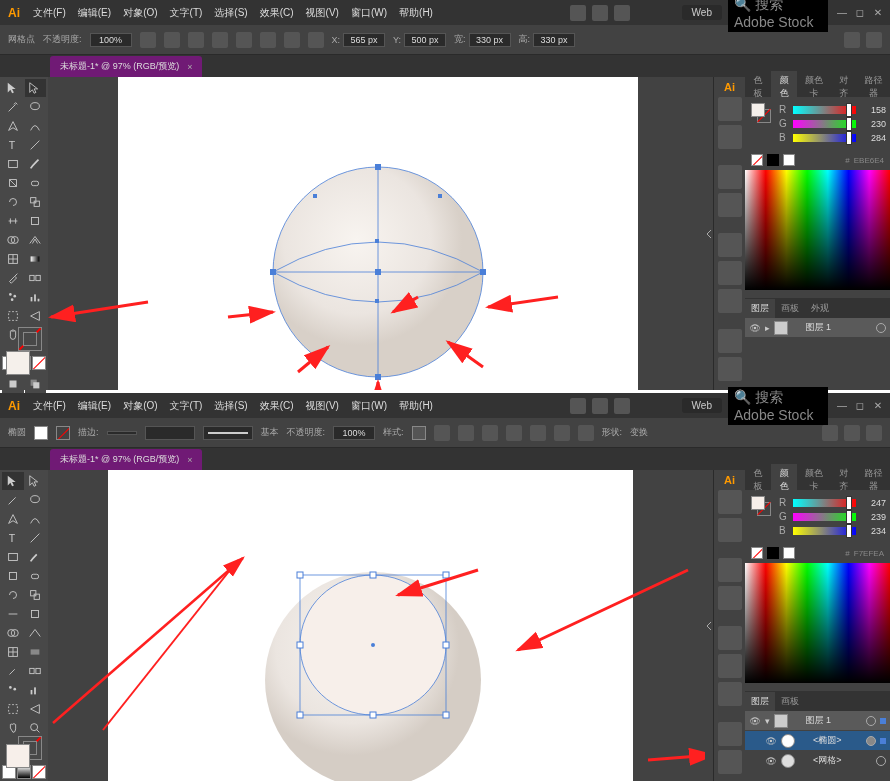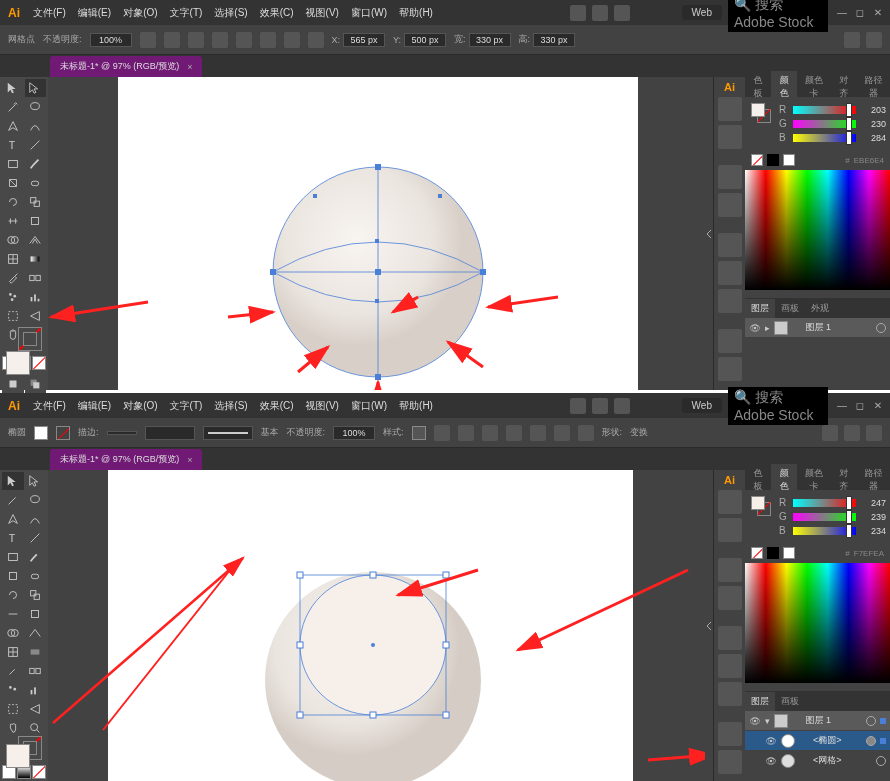--- a/index.html
+++ b/index.html
@@ -486,21 +486,21 @@
       <div class="panel-body">
         <div style="display:flex;gap:6px">
           <div class="small-fillstroke">
             <div class="small-stroke"></div>
             <div class="small-fill"></div>
           </div>
           <div style="flex:1">
             <div class="color-row">
               <span class="color-letter">R</span>
               <div class="color-slider r"></div>
-              <span class="color-val">203</span>
+              <span class="color-val">158</span>
             </div>
             <div class="color-row">
               <span class="color-letter">G</span>
               <div class="color-slider g"></div>
               <span class="color-val">230</span>
             </div>
             <div class="color-row">
               <span class="color-letter">B</span>
               <div class="color-slider b"></div>
               <span class="color-val">284</span>

